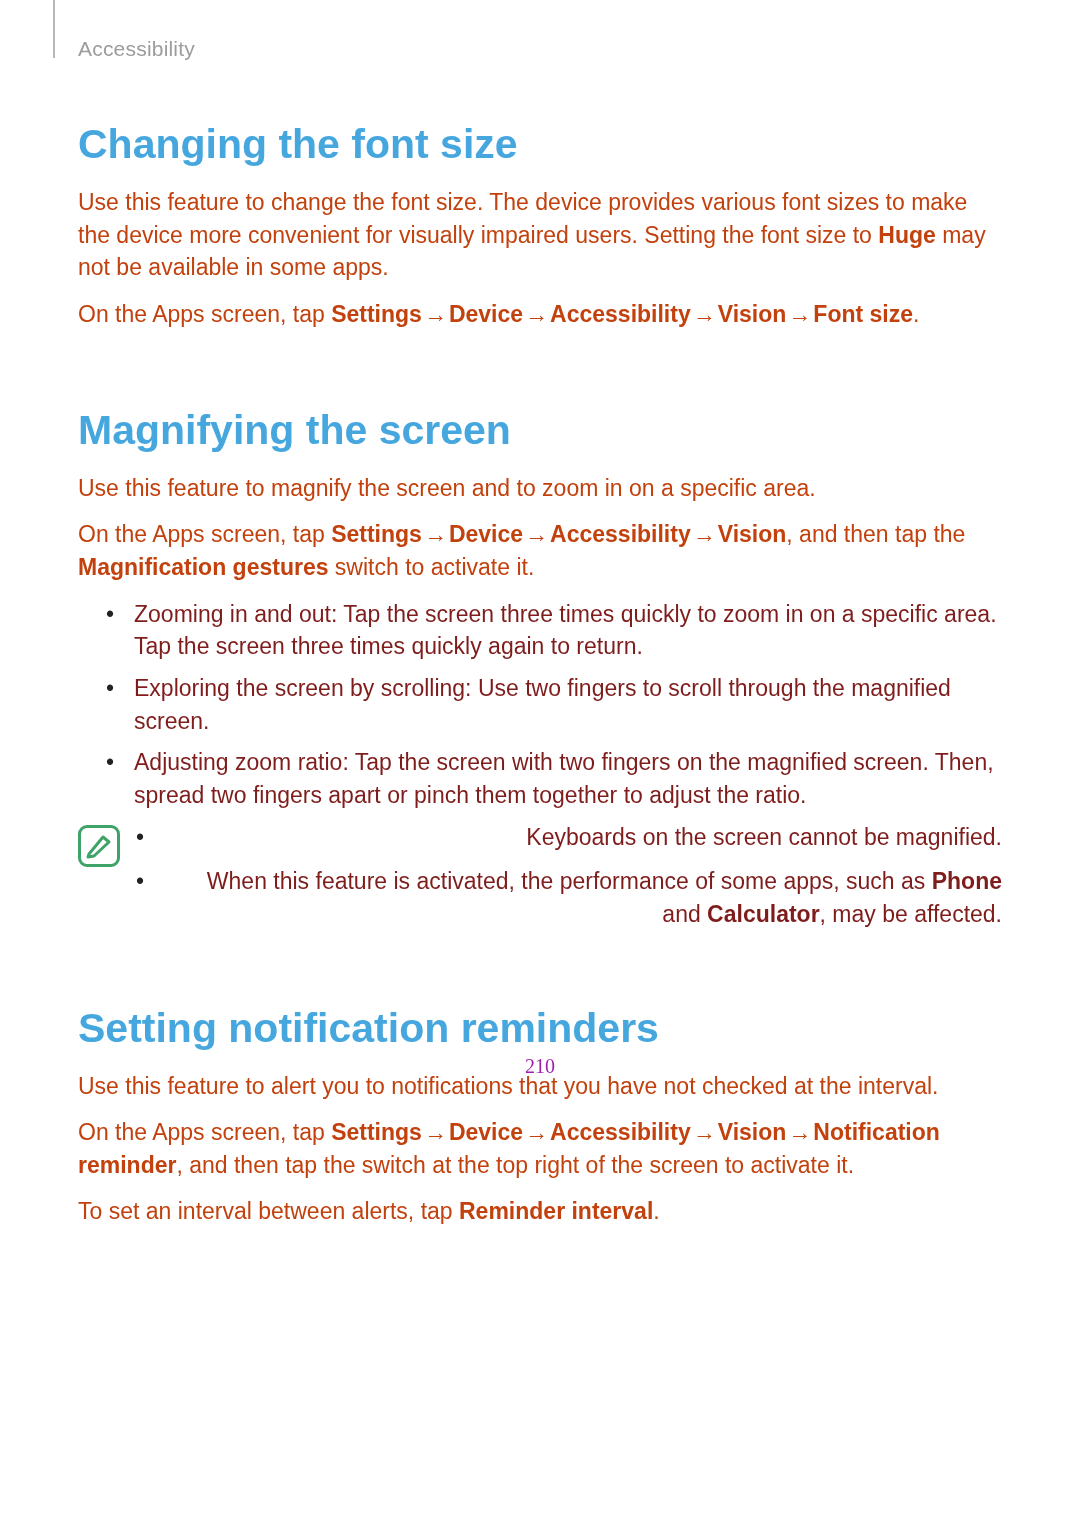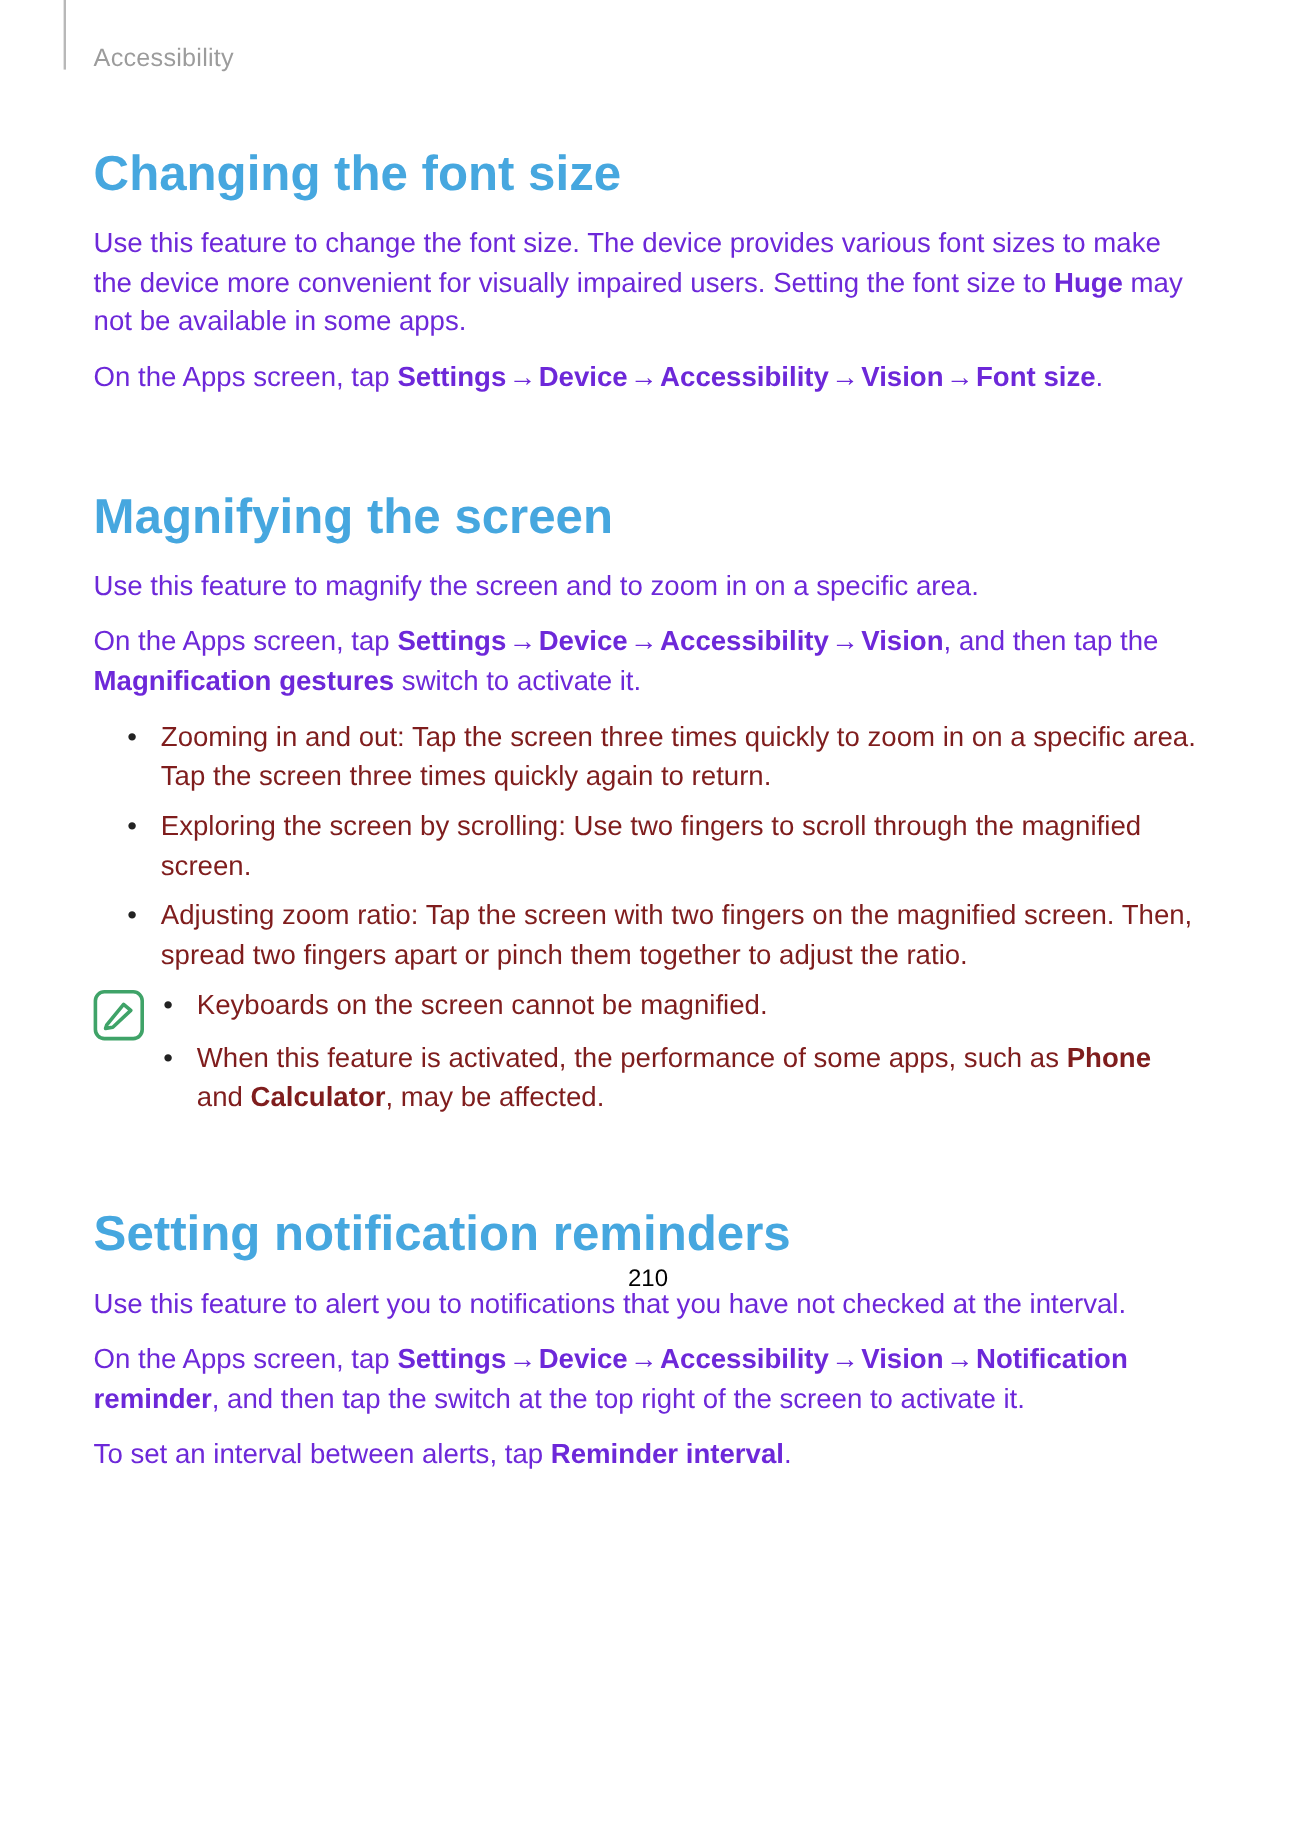--- a/index.html
+++ b/index.html
@@ -41,21 +41,21 @@
     color: #46a7df;
     font-weight: 700;
     font-size: 41px;
     margin: 0 0 18px 0;
     letter-spacing: 0;
   }
   p.body {
     font-size: 23px;
     line-height: 1.42;
     margin: 0 0 14px 0;
-    color: #6d28d9;
+    color: #c2410c;
   }
   b { font-weight: 700; }
   .arrow { padding: 0 2px; }
   .section-gap { height: 62px; }
   ul.bullets {
     list-style: none;
     padding: 0 0 0 28px;
     margin: 4px 0 0 0;
   }
   ul.bullets > li {
@@ -92,32 +92,34 @@
     box-sizing: border-box;
     display: flex;
     align-items: center;
     justify-content: center;
   }
   .note-icon svg { display: block; }
   .note-row ul.bullets {
     padding-left: 0;
     margin-top: 0;
     flex: 1 1 auto;
+    text-align: right;
   }
   .note-row ul.bullets > li {
     padding-left: 28px;
     margin-bottom: 12px;
   }
   .page-number {
     position: absolute;
     bottom: 42px;
     left: 0; right: 0;
     text-align: center;
     font-size: 20px;
-    color: #000000;
+    color: #a21caf;
+    font-family: Liberation Serif, serif;
   }
 </style>
 </head>
 <body>
 
 <div class="page">
   <div class="side-rule"></div>
   <div class="running-head">Accessibility</div>
 
   <div class="content">

